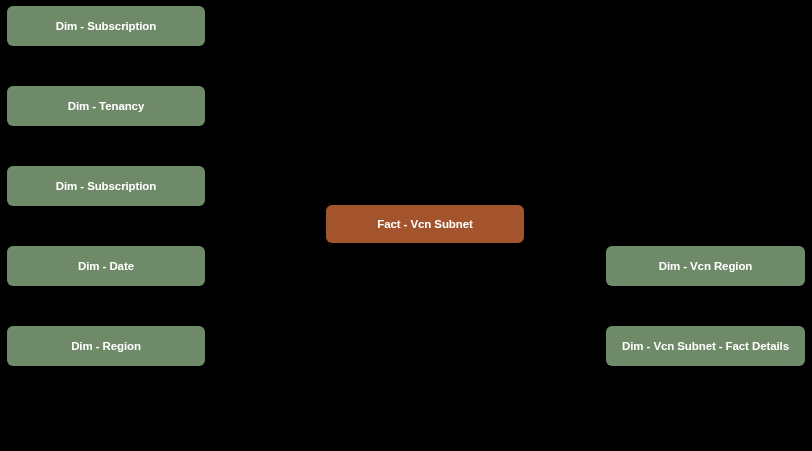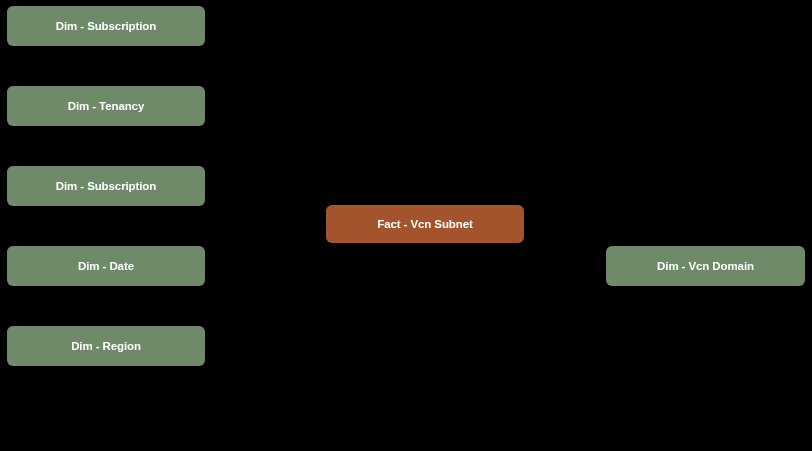--- a/index.html
+++ b/index.html
@@ -83,17 +83,20 @@
     <span>Dim - Region</span>
   </div>
 
 
   <div class="node fact col-mid rmid">
     <span>Fact - Vcn Subnet</span>
   </div>
 
 
   <div class="node dim col-right r3">
-    <span>Dim - Vcn Domain</span>
+    <span>Dim - Vcn Region</span>
   </div>
 
+  <div class="node dim col-right r4">
+    <span>Dim - Vcn Subnet - Fact Details</span>
+  </div>
 
 </div>
 
 </body></html>

